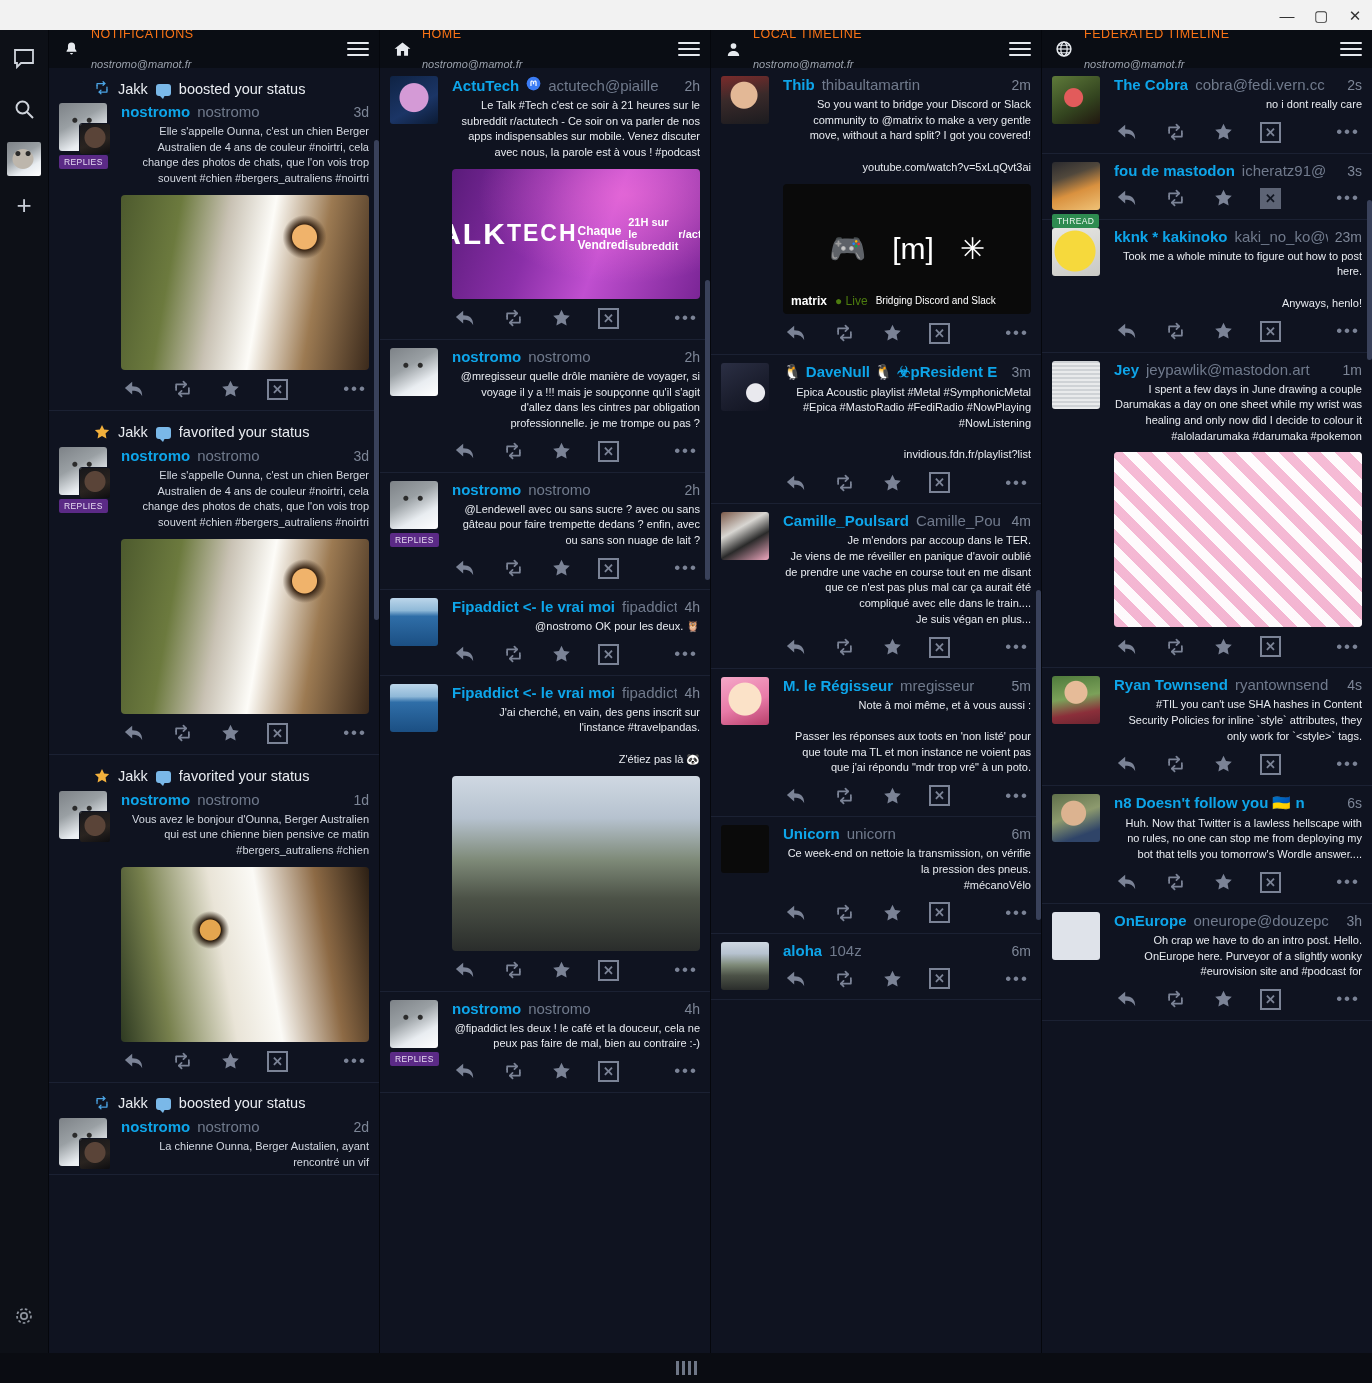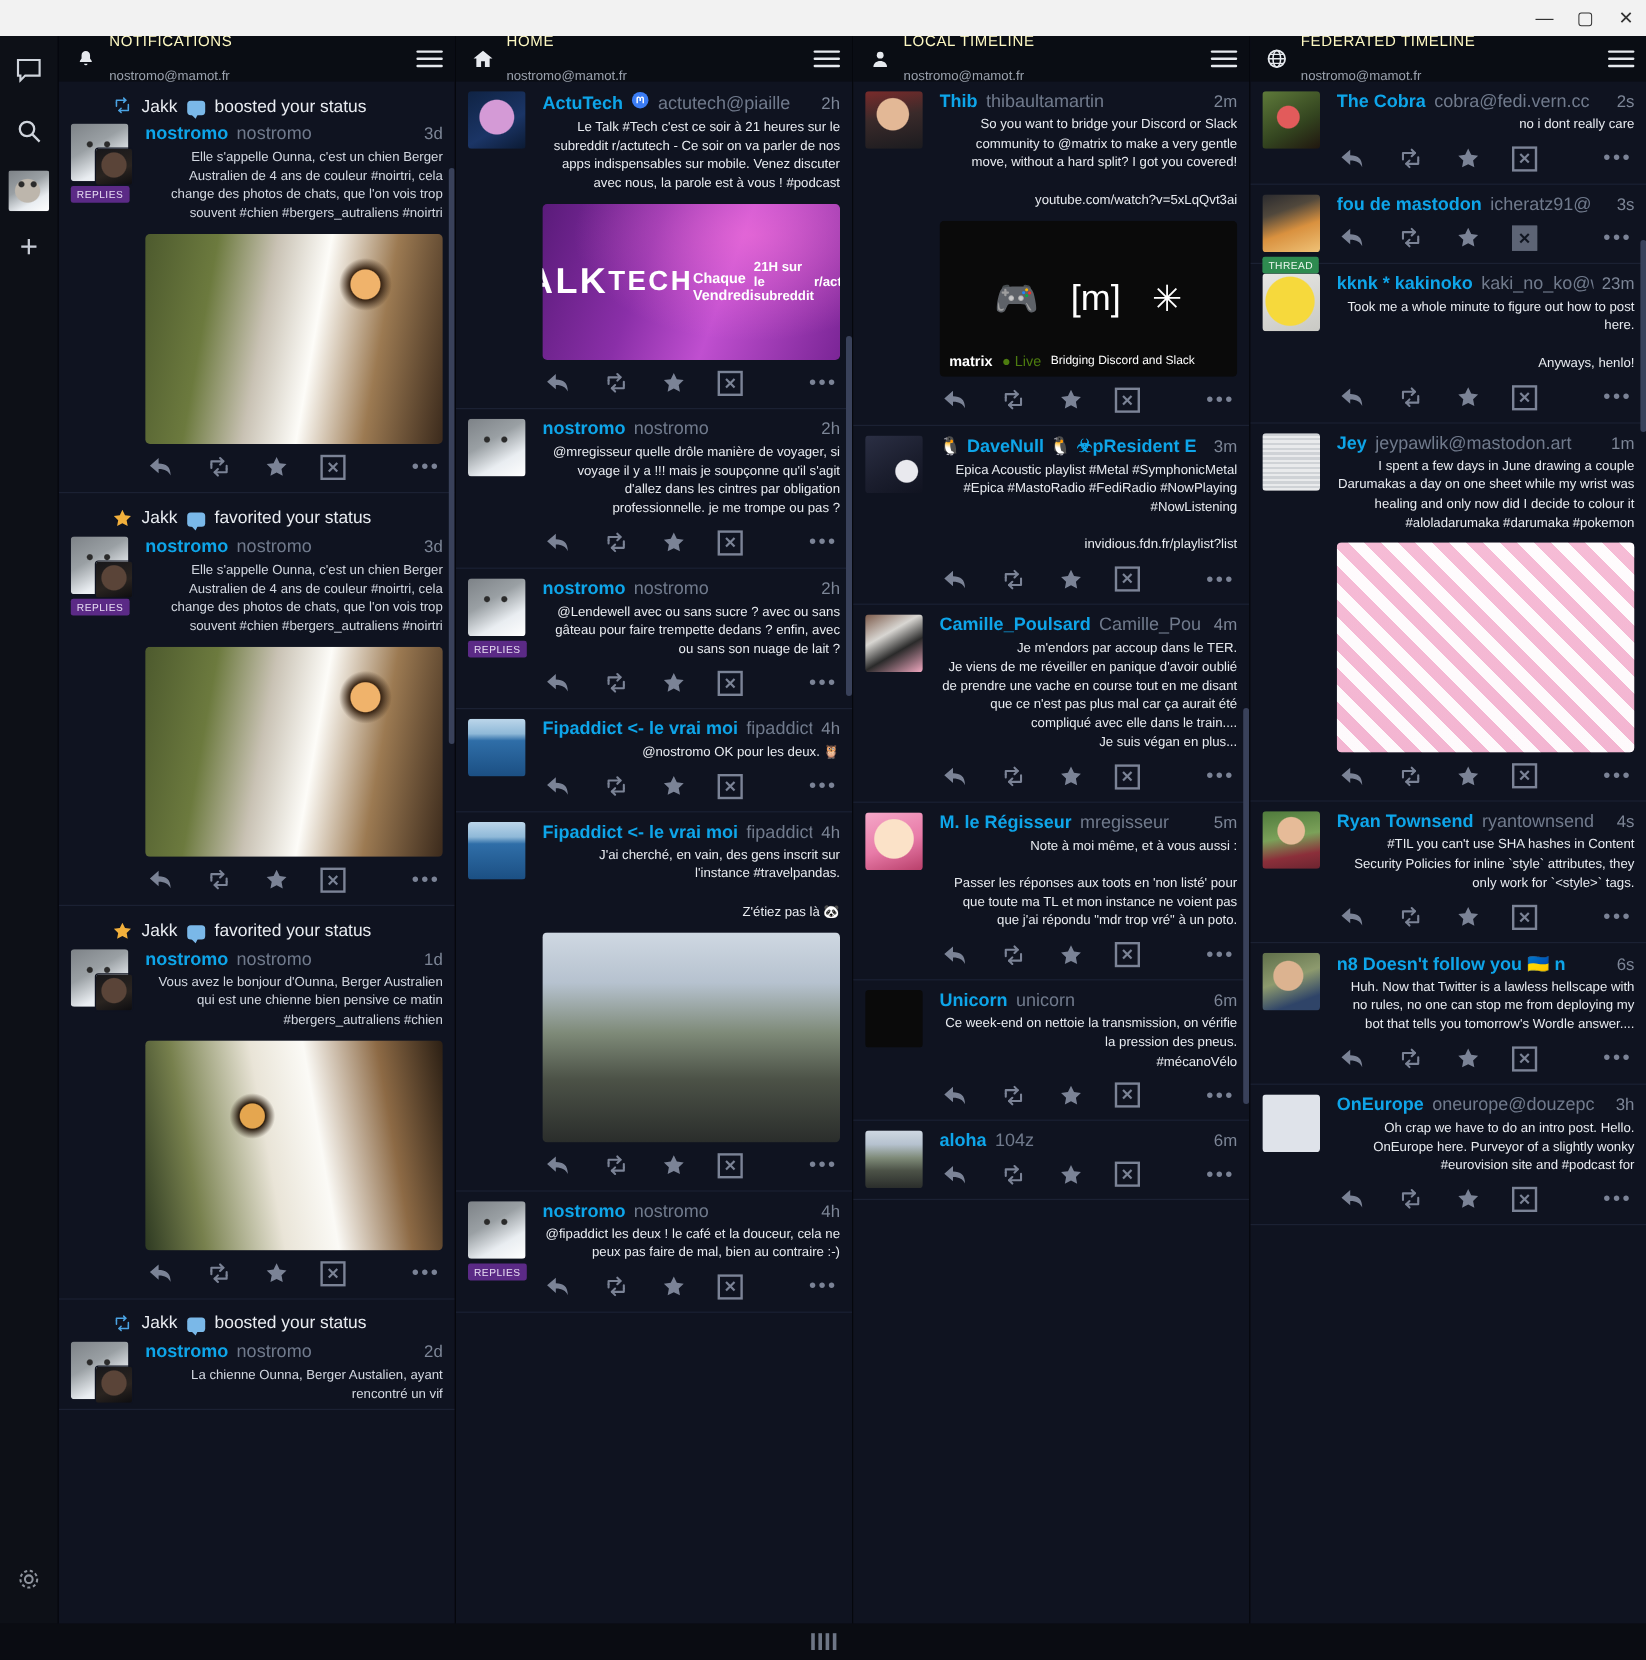--- a/index.html
+++ b/index.html
@@ -42,22 +42,22 @@
           display: flex; gap: 0; }
   .col { width: 331px; height: 1323px; position: relative; overflow: hidden;
          border-left: 1px solid #05070c; background: #0f1320; }
   .col-head {
     height: 38px; background: #0a0d14; display: flex; align-items: center;
     padding: 0 10px 0 12px; gap: 10px; position: relative; z-index: 3;
   }
   .col-head .hicon { width: 20px; display: flex; align-items: center; justify-content: center;
                      color: #e6e9ee; }
   .col-head .htexts { flex: 1; min-width: 0; line-height: 1.05; }
-  .col-title { font-size: 12.5px; letter-spacing: .55px; color: #fef9c3; font-weight: 400; }
-  .col-sub { font-size: 11px; color: #9aa1ad; margin-top: 18px; }
+  .col-title { font-size: 12.5px; letter-spacing: .55px; color: #f97316; font-weight: 400; }
+  .col-sub { font-size: 11px; color: #9aa1ad; font-style: italic; margin-top: 18px; }
   .burger { width: 22px; height: 18px; display: flex; flex-direction: column;
             justify-content: space-between; padding: 2px 0; cursor: pointer; }
   .burger i { display: block; height: 2px; background: #e6e9ee; border-radius: 1px; }
 
   .col-body { position: absolute; top: 38px; left: 0; right: 0; bottom: 0; overflow: hidden; }
 
   
   .tabs { display: flex; height: 34px; background: #121728; }
   .tab { flex: 1; display: flex; align-items: center; justify-content: center;
          font-size: 15px; color: #aeb4bf; cursor: pointer; }

